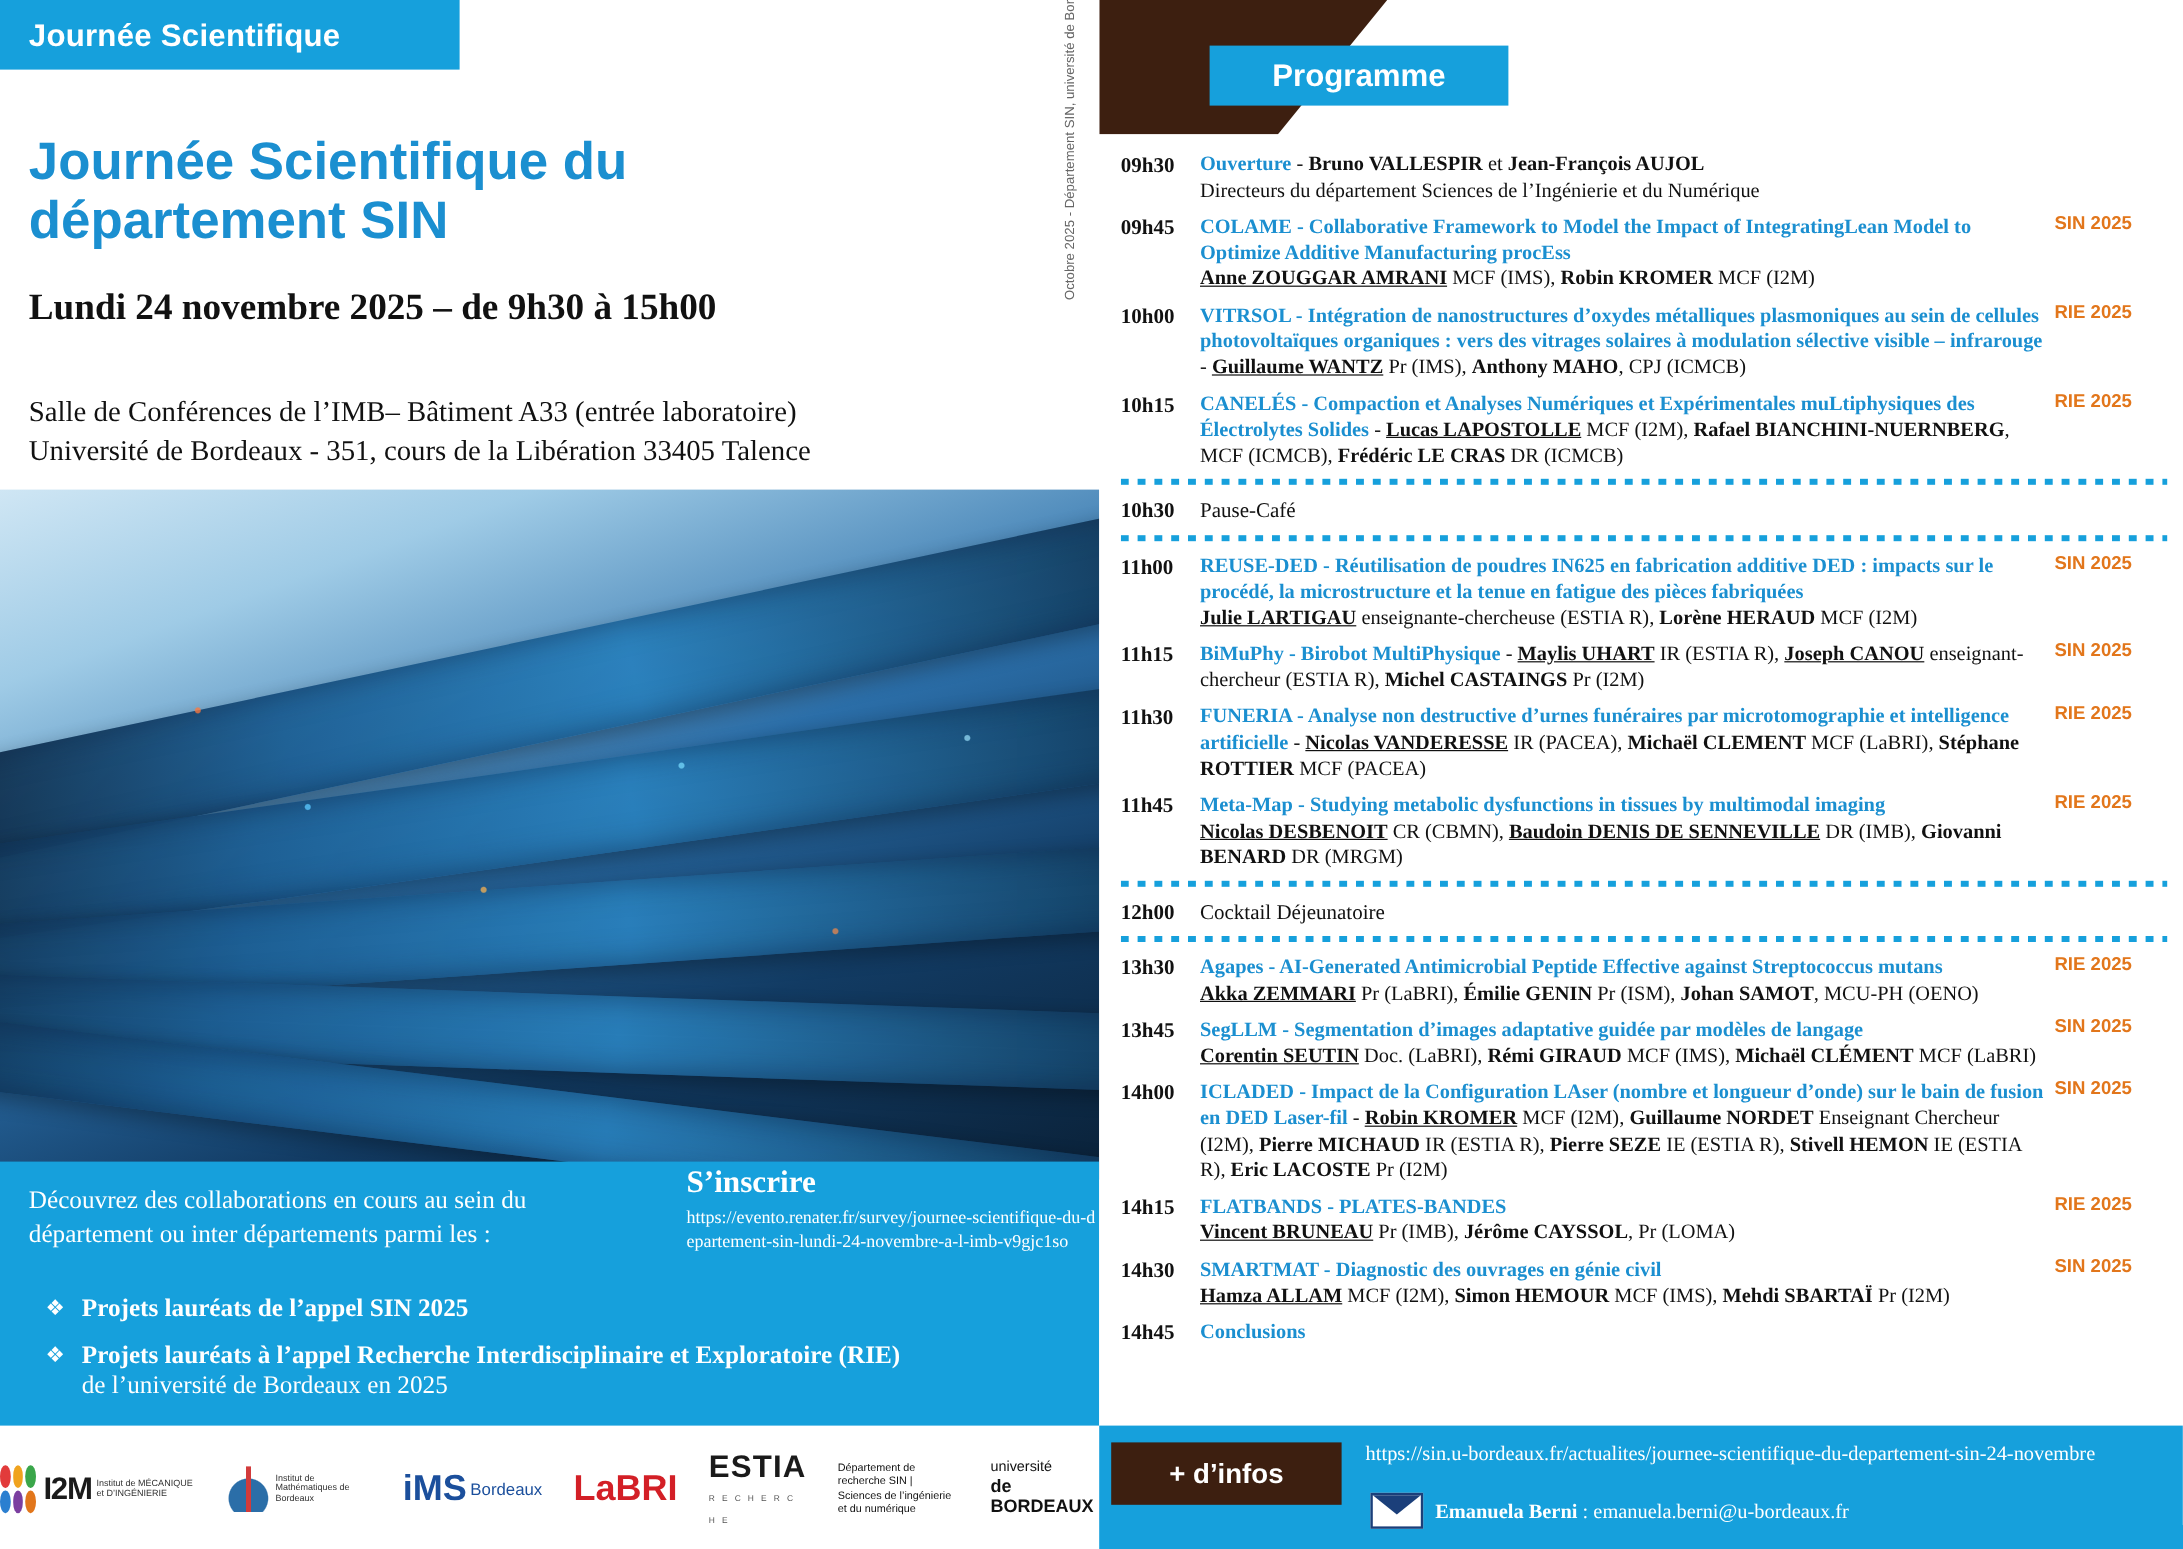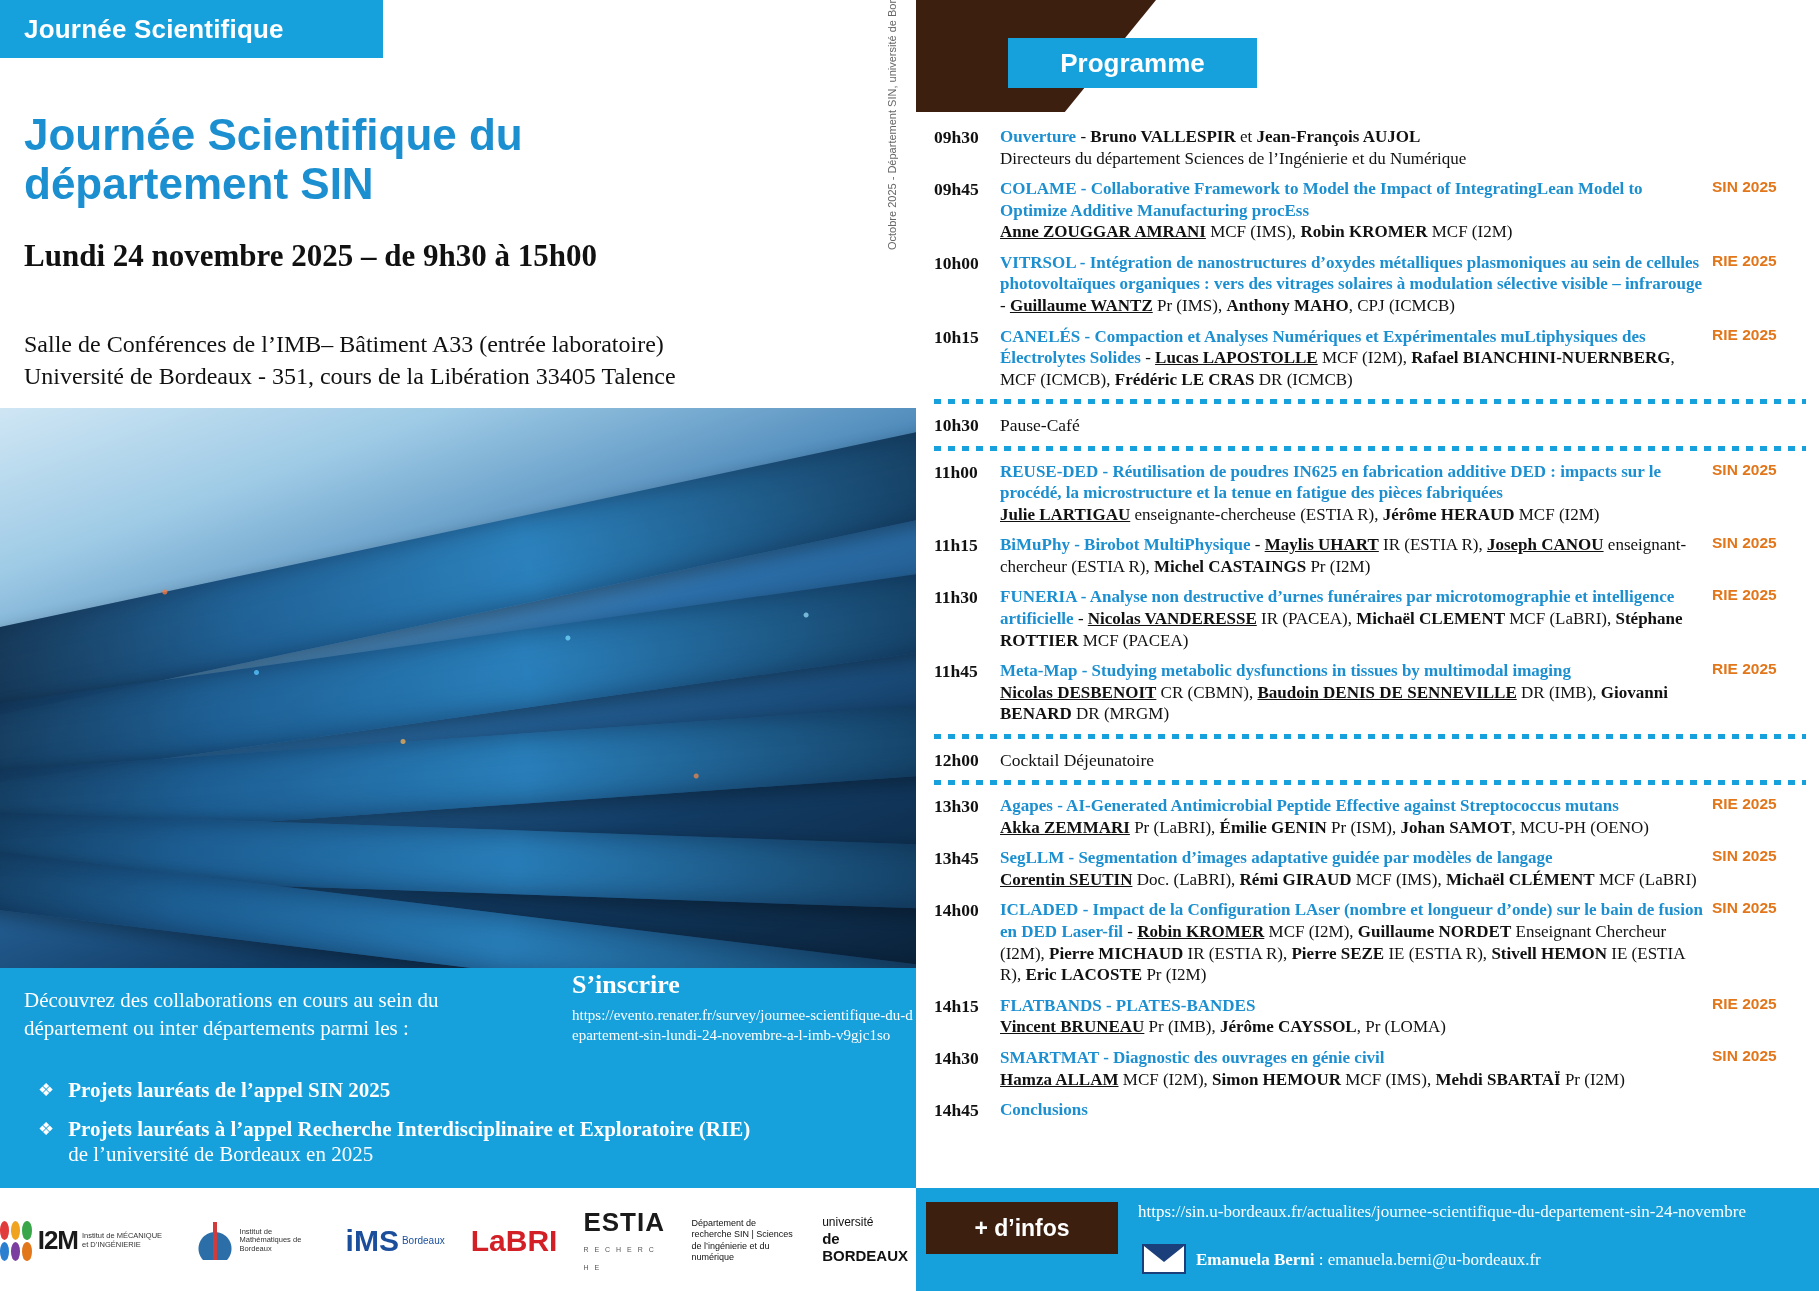--- a/index.html
+++ b/index.html
@@ -102,21 +102,21 @@
   .logo{display:flex;align-items:center;font-family:"Liberation Sans", sans-serif;}
   .logo-i2m .sq{width:52px;height:40px;display:grid;grid-template-columns:repeat(3,1fr);grid-template-rows:repeat(2,1fr);gap:2px;margin-right:6px;}
   .logo-i2m .sq i{display:block;border-radius:50%;}
   .logo-i2m .txt{font-size:26px;font-weight:bold;color:#1a1a1a;letter-spacing:-1px;text-align:center;}
   .logo-i2m .sub{font-size:7.5px;color:#333;line-height:1.15;margin-left:4px;max-width:90px;}
   .logo-imb .g{width:60px;height:38px;background:
       linear-gradient(90deg,transparent 45%,#d23b3b 45% 55%,transparent 55%),
       radial-gradient(circle at 50% 70%, #2b6ea8 0 16px, transparent 17px);}
   .logo-imb .sub{font-size:7.5px;color:#333;line-height:1.15;margin-left:4px;max-width:80px;}
   .logo-ims .txt{font-size:30px;font-weight:bold;color:#1b4f9c;}
-  .logo-ims .sub{font-size:10px;color:#1b4f9c;margin-left:3px;}
+  .logo-ims .sub{font-size:14px;color:#1b4f9c;margin-left:3px;}
   .logo-labri .txt{font-size:30px;font-weight:bold;color:#d31f26;}
   .logo-estia .txt{font-size:26px;font-weight:bold;color:#1a1a1a;letter-spacing:1px;}
   .logo-estia .sub{font-size:7px;color:#555;letter-spacing:2px;}
   .logo-sin .txt{font-size:9px;color:#111;line-height:1.25;max-width:120px;}
   .logo-ub .txt{font-size:12px;color:#111;line-height:1.15;}
   .logo-ub .big{font-size:15px;font-weight:bold;}
 
   
   .right{
     position:absolute;left:916px;top:0;width:903px;height:1291px;background:#ffffff;
@@ -290,21 +290,21 @@
       </div>
       <div class="sep"></div>
       <div class="row">
         <div class="time">10h30</div>
         <div class="body plain">Pause-Café</div>
         <div class="tag"></div>
       </div>
       <div class="sep"></div>
       <div class="row" style="margin-bottom: 9px;">
         <div class="time">11h00</div>
-        <div class="body"><span class="t">REUSE-DED - Réutilisation de poudres IN625 en fabrication additive DED : impacts sur le procédé, la microstructure et la tenue en fatigue des pièces fabriquées</span><br><b><u>Julie LARTIGAU</u></b> enseignante-chercheuse (ESTIA R), <b>Jérôme HERAUD</b> MCF (I2M)</div>
+        <div class="body"><span class="t">REUSE-DED - Réutilisation de poudres IN625 en fabrication additive DED : impacts sur le procédé, la microstructure et la tenue en fatigue des pièces fabriquées</span><br><b><u>Julie LARTIGAU</u></b> enseignante-chercheuse (ESTIA R), <b>Lorène HERAUD</b> MCF (I2M)</div>
         <div class="tag sin">SIN 2025</div>
       </div>
       <div class="row" style="margin-bottom: 9px;">
         <div class="time">11h15</div>
         <div class="body"><span class="t">BiMuPhy - Birobot MultiPhysique</span> - <b><u>Maylis UHART</u></b> IR (ESTIA R), <b><u>Joseph CANOU</u></b> enseignant-chercheur (ESTIA R), <b>Michel CASTAINGS</b> Pr (I2M)</div>
         <div class="tag sin">SIN 2025</div>
       </div>
       <div class="row" style="margin-bottom: 9px;">
         <div class="time">11h30</div>
         <div class="body"><span class="t">FUNERIA - Analyse non destructive d’urnes funéraires par microtomographie et intelligence artificielle</span> - <b><u>Nicolas VANDERESSE</u></b> IR (PACEA), <b>Michaël CLEMENT</b> MCF (LaBRI), <b>Stéphane ROTTIER</b> MCF (PACEA)</div>

